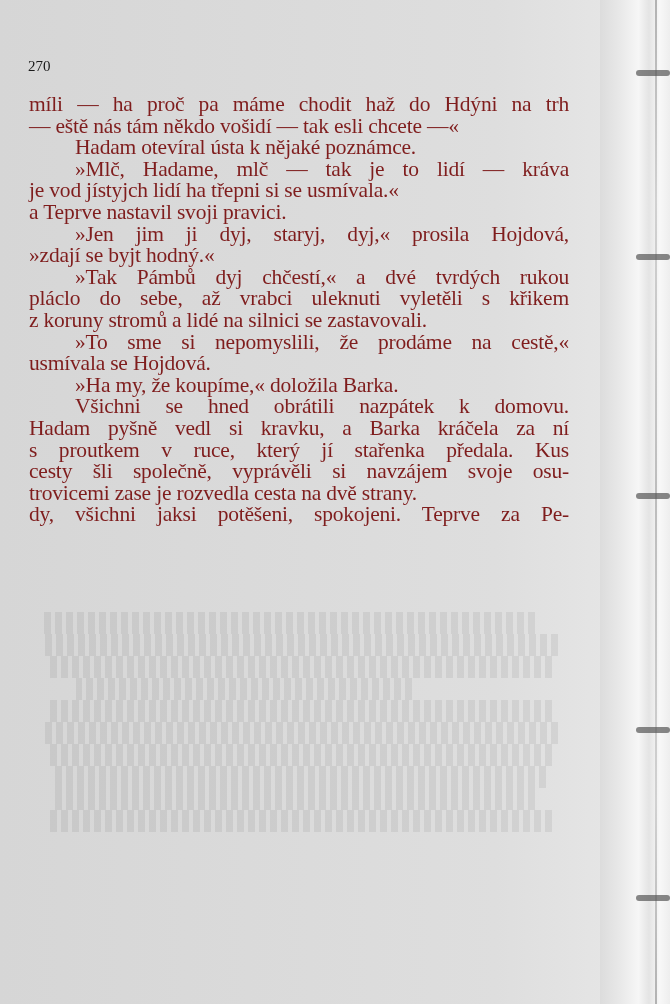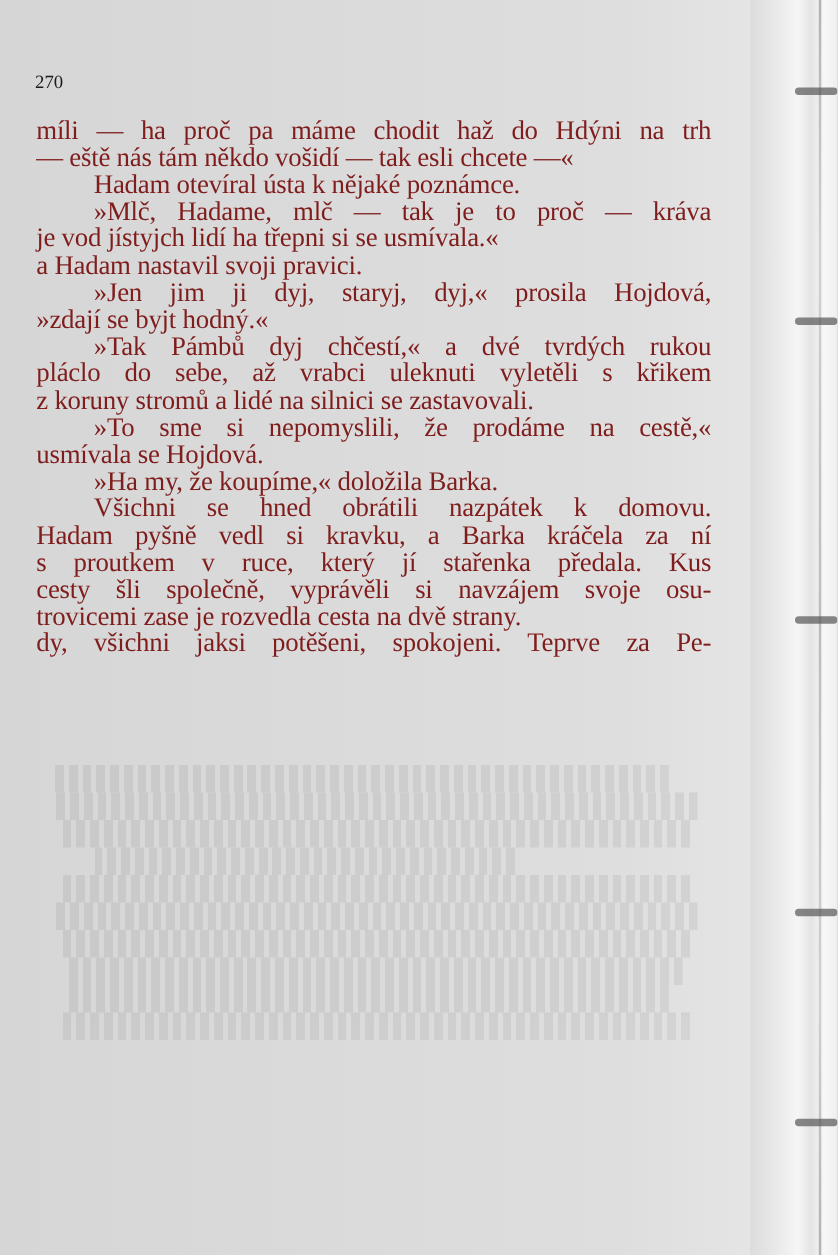--- a/index.html
+++ b/index.html
@@ -55,23 +55,23 @@
 <div class="stitch" style="top:493px"></div>
 <div class="stitch" style="top:727px"></div>
 <div class="stitch" style="top:895px"></div>
 
 <div class="page-number">270</div>
 
 <div class="text-block" id="text-block">
   <span class="line">míli — ha proč pa máme chodit haž do Hdýni na trh</span>
   <span class="line last">— eště nás tám někdo vošidí — tak esli chcete —«</span>
   <span class="line indent last">Hadam otevíral ústa k nějaké poznámce.</span>
-  <span class="line indent">»Mlč, Hadame, mlč — tak je to proč — kráva</span>
+  <span class="line indent">»Mlč, Hadame, mlč — tak je to lidí — kráva</span>
   <span class="line last">je vod jístyjch lidí ha třepni si se usmívala.«</span>
-  <span class="line last">a Hadam nastavil svoji pravici.</span>
+  <span class="line last">a Teprve nastavil svoji pravici.</span>
   <span class="line indent">»Jen jim ji dyj, staryj, dyj,« prosila Hojdová,</span>
   <span class="line last">»zdají se byjt hodný.«</span>
   <span class="line indent">»Tak Pámbů dyj chčestí,« a dvé tvrdých rukou</span>
   <span class="line">pláclo do sebe, až vrabci uleknuti vyletěli s křikem</span>
   <span class="line last">z koruny stromů a lidé na silnici se zastavovali.</span>
   <span class="line indent">»To sme si nepomyslili, že prodáme na cestě,«</span>
   <span class="line last">usmívala se Hojdová.</span>
   <span class="line indent last">»Ha my, že koupíme,« doložila Barka.</span>
   <span class="line indent">Všichni se hned obrátili nazpátek k domovu.</span>
   <span class="line">Hadam pyšně vedl si kravku, a Barka kráčela za ní</span>

